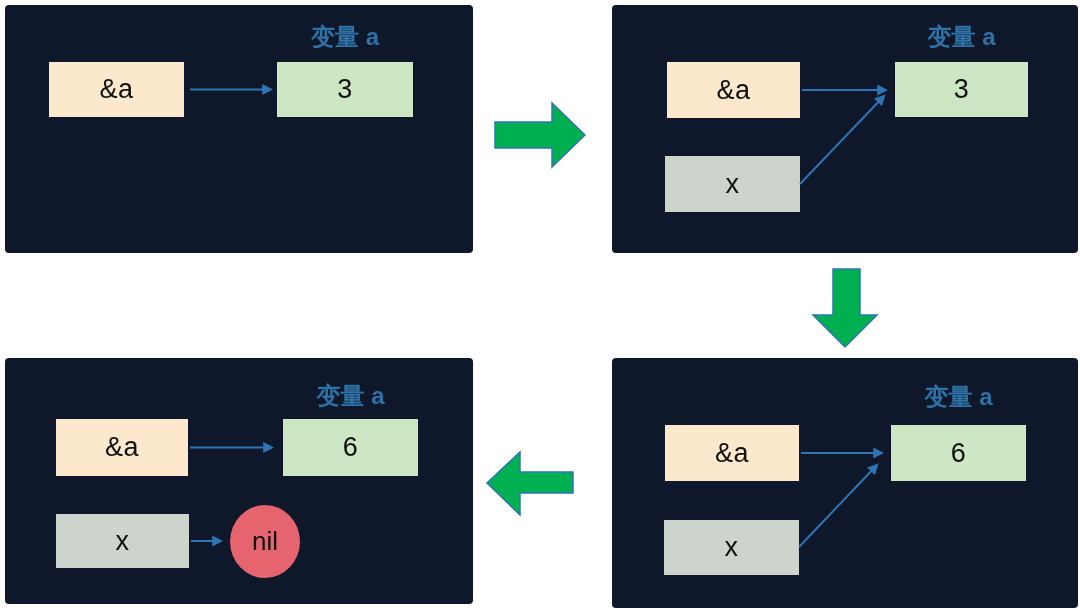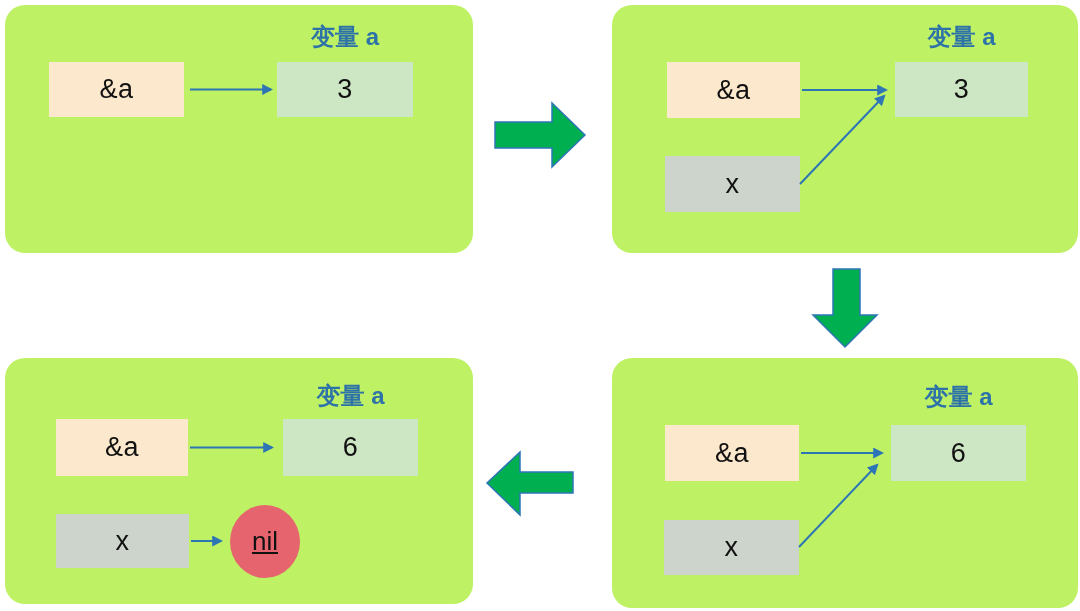--- a/index.html
+++ b/index.html
@@ -3,21 +3,21 @@
 <meta charset="utf-8">
 <style>
   * { margin:0; padding:0; box-sizing:border-box; }
   html,body { background:#ffffff; }
   body { font-family:"Liberation Sans","DejaVu Sans",sans-serif; }
   .canvas {
     position:relative; width:1080px; height:611px;
     background:#ffffff; overflow:hidden;
   }
   .panel {
-    position:absolute; background:#bef264; border-radius:20px;
+    position:absolute; background:#0f172a; border-radius:4px;
   }
   .p1 { left:5px;   top:5px;   width:468px; height:248px; }
   .p2 { left:612px; top:5px;   width:466px; height:248px; }
   .p3 { left:612px; top:358px; width:466px; height:250px; }
   .p4 { left:5px;   top:358px; width:468px; height:246px; }
 
   .box {
     position:absolute; display:flex; align-items:center; justify-content:center;
     font-size:27px; color:#111111; letter-spacing:0.5px;
   }
@@ -26,21 +26,21 @@
   .x-box       { background:#ccd4cb; }
 
   .var-label {
     position:absolute; text-align:center; font-size:24px; font-weight:bold;
     color:#2e73a8; line-height:29px; white-space:nowrap;
   }
 
   .nil-circle {
     position:absolute; border-radius:50%; background:#e5646e;
     display:flex; align-items:center; justify-content:center;
-    font-size:26px; color:#111111;text-decoration:underline;
+    font-size:26px; color:#111111;
   }
 
   
   .p1 .var-label   { left:272px; top:17px; width:136px; }
   .p1 .pointer-box { left:44px;  top:57px; width:135px; height:55px; }
   .p1 .value-box   { left:272px; top:57px; width:136px; height:55px; }
 
   .p2 .var-label   { left:283px; top:17px; width:133px; }
   .p2 .pointer-box { left:55px;  top:57px; width:133px; height:56px; }
   .p2 .value-box   { left:283px; top:57px; width:133px; height:55px; }

